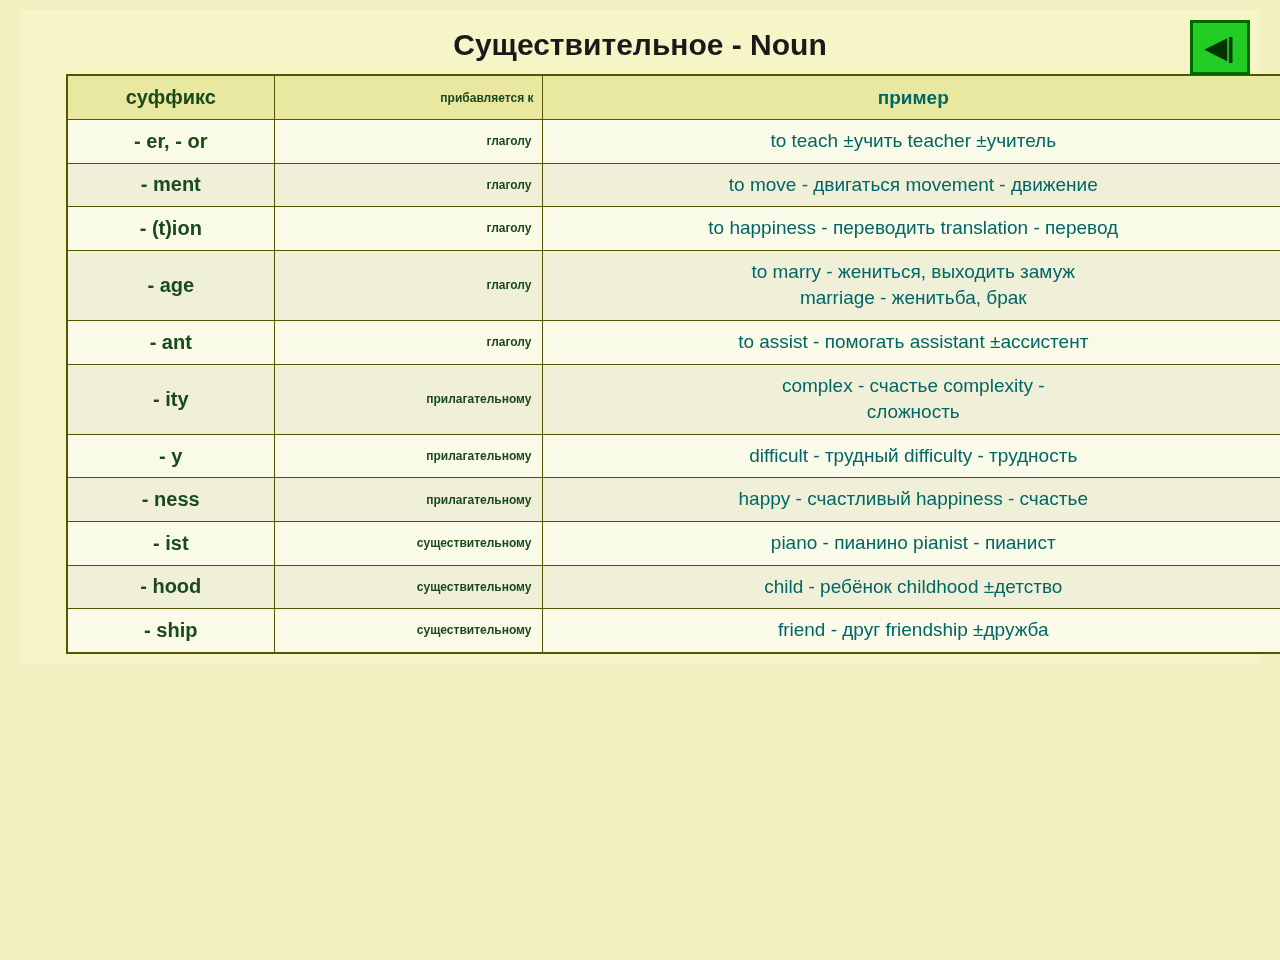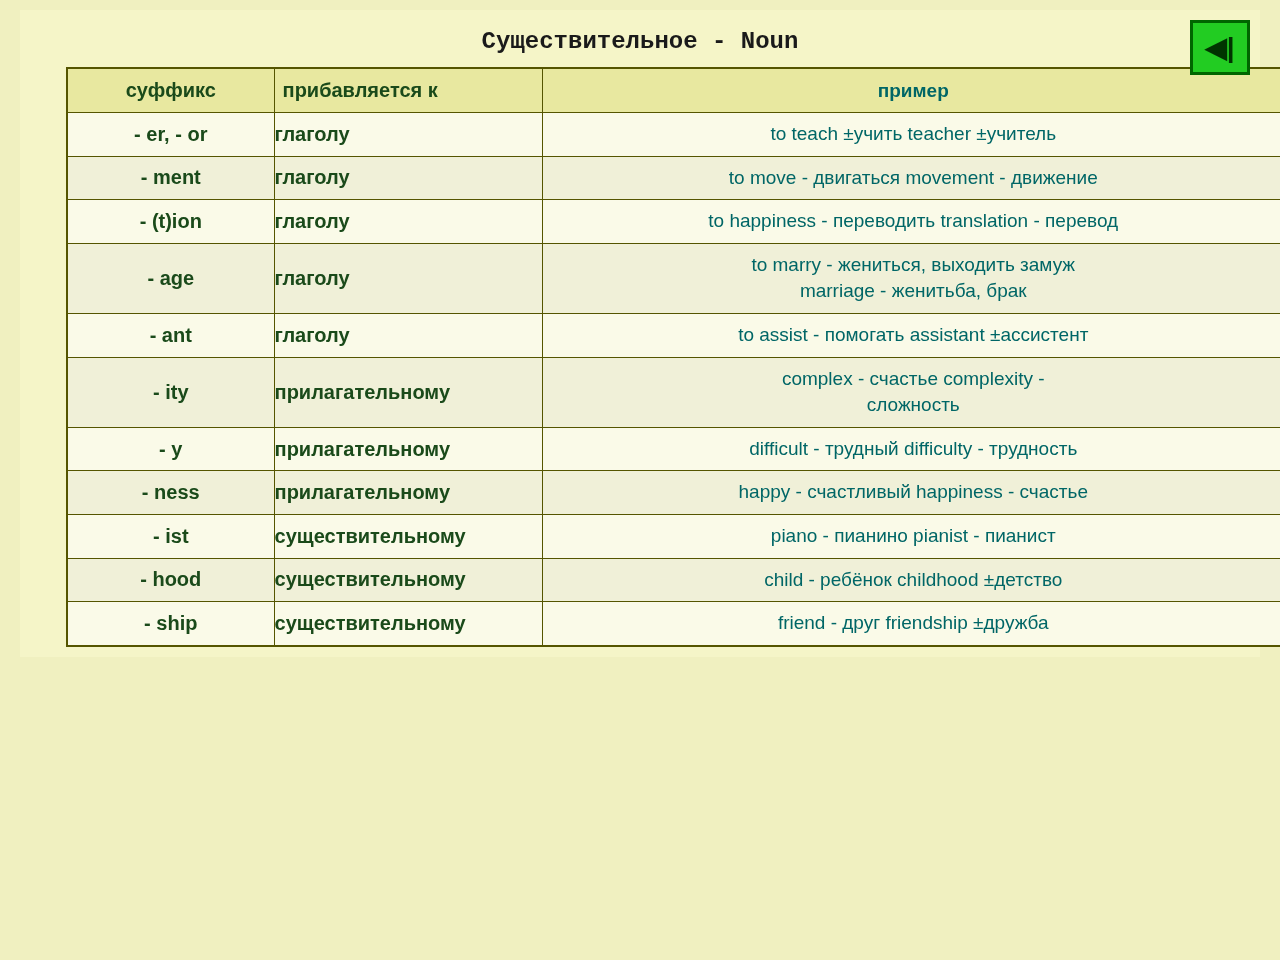--- a/index.html
+++ b/index.html
@@ -19,25 +19,24 @@
       position: relative;
     }
     .title-row {
       display: flex;
       justify-content: center;
       align-items: center;
       position: relative;
       padding: 8px 0 12px 0;
     }
     .title-text {
-      font-size: 24px;
+      font-size: 30px;
       font-weight: bold;
       color: #1a1a1a;
       text-align: center;
-      font-family: Liberation Mono, monospace;
     }
     .nav-button {
       position: absolute;
       right: 0;
       top: 0;
       width: 60px;
       height: 55px;
       background: #22cc22;
       border: 3px solid #006600;
       display: flex;
@@ -61,34 +60,34 @@
       background: #e8e8a0;
       border: 1.5px solid #555500;
       padding: 10px 8px;
       font-size: 20px;
       font-weight: bold;
       color: #1a1a1a;
       text-align: center;
     }
     td {
       border: 1.5px solid #555500;
-      padding: 8px 0;
+      padding: 8px 10px;
       vertical-align: middle;
     }
     .col-suffix {
       width: 17%;
       text-align: center;
       font-size: 20px;
       font-weight: bold;
       color: #1a4a1a;
     }
     .col-added-to {
       width: 22%;
-      text-align: left;
-      font-size: 20px;
+      text-align: right;
+      font-size: 12px;
       font-weight: bold;
       color: #1a4a1a;
     }
     .col-example {
       width: 61%;
       text-align: center;
       font-size: 19px;
       color: #006666;
     }
     tr:nth-child(even) td {

